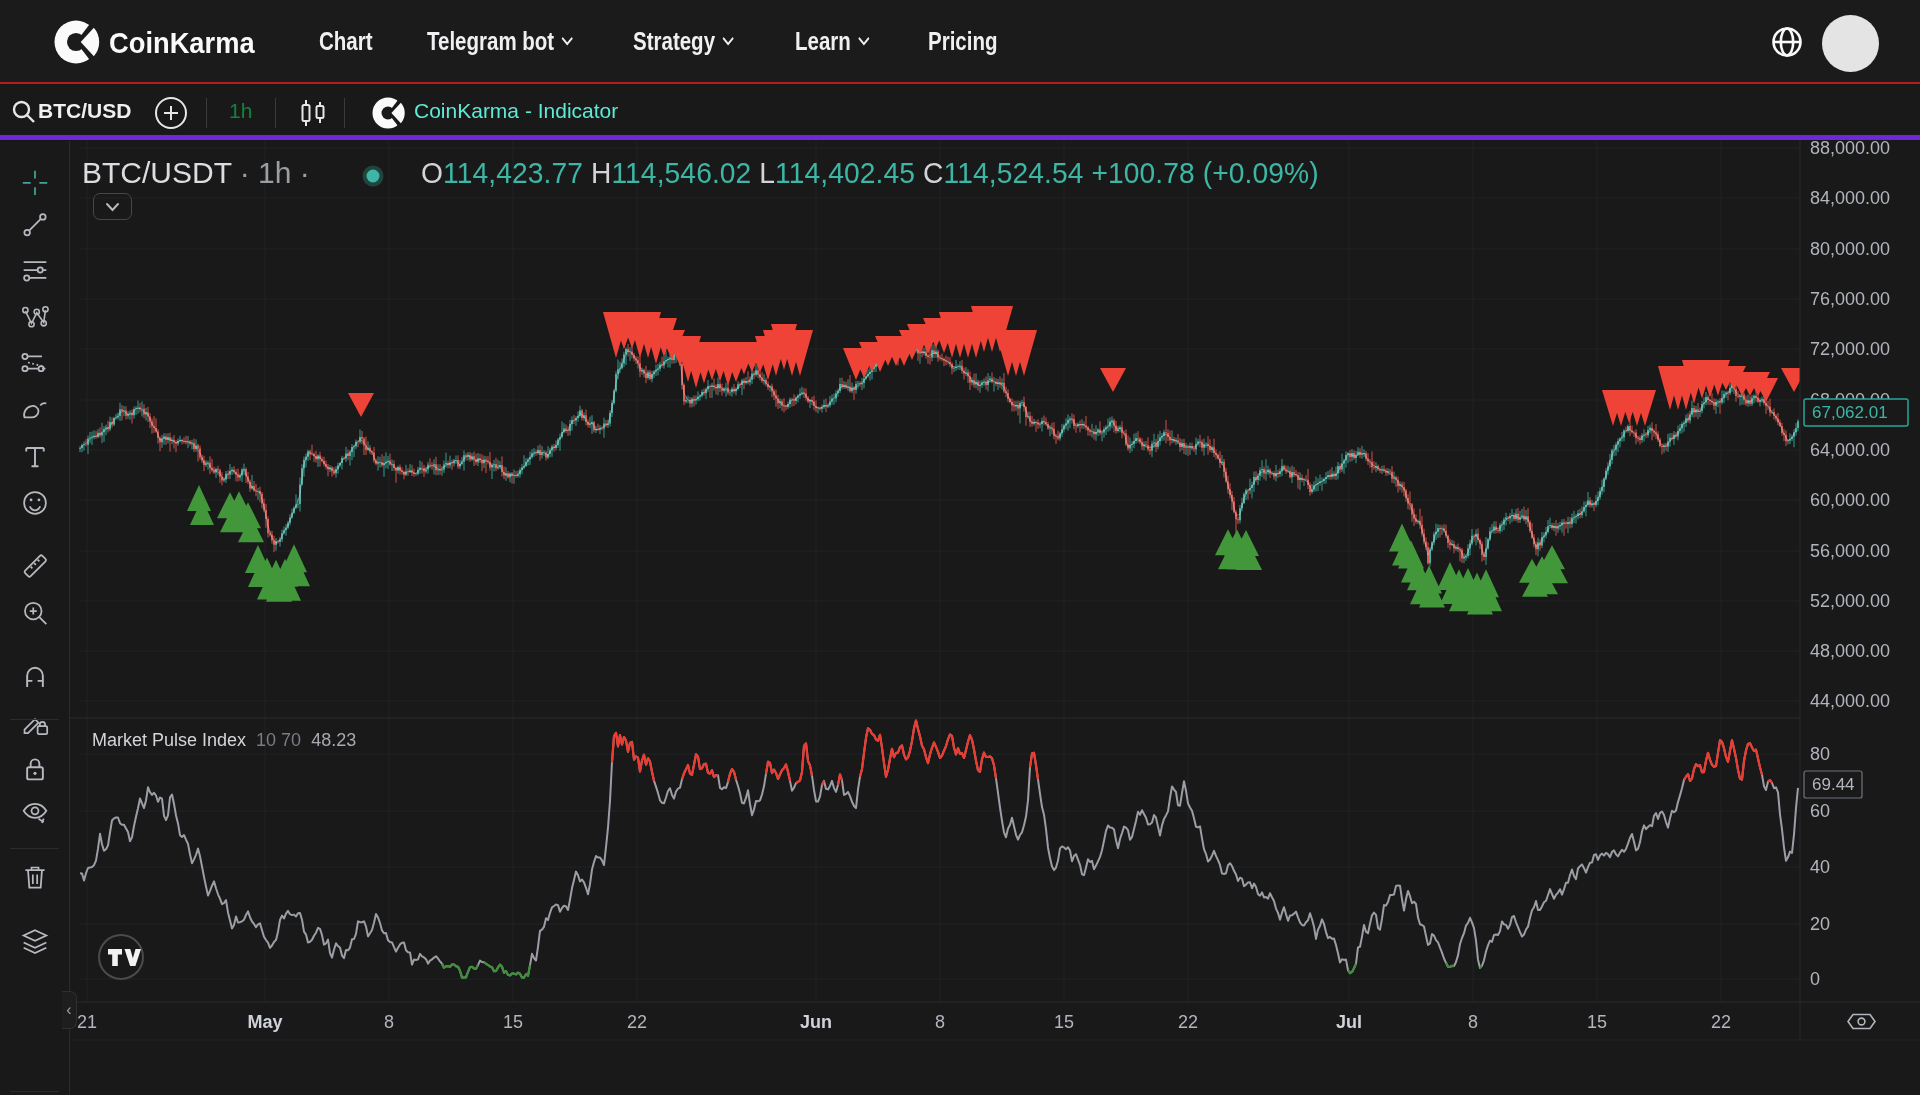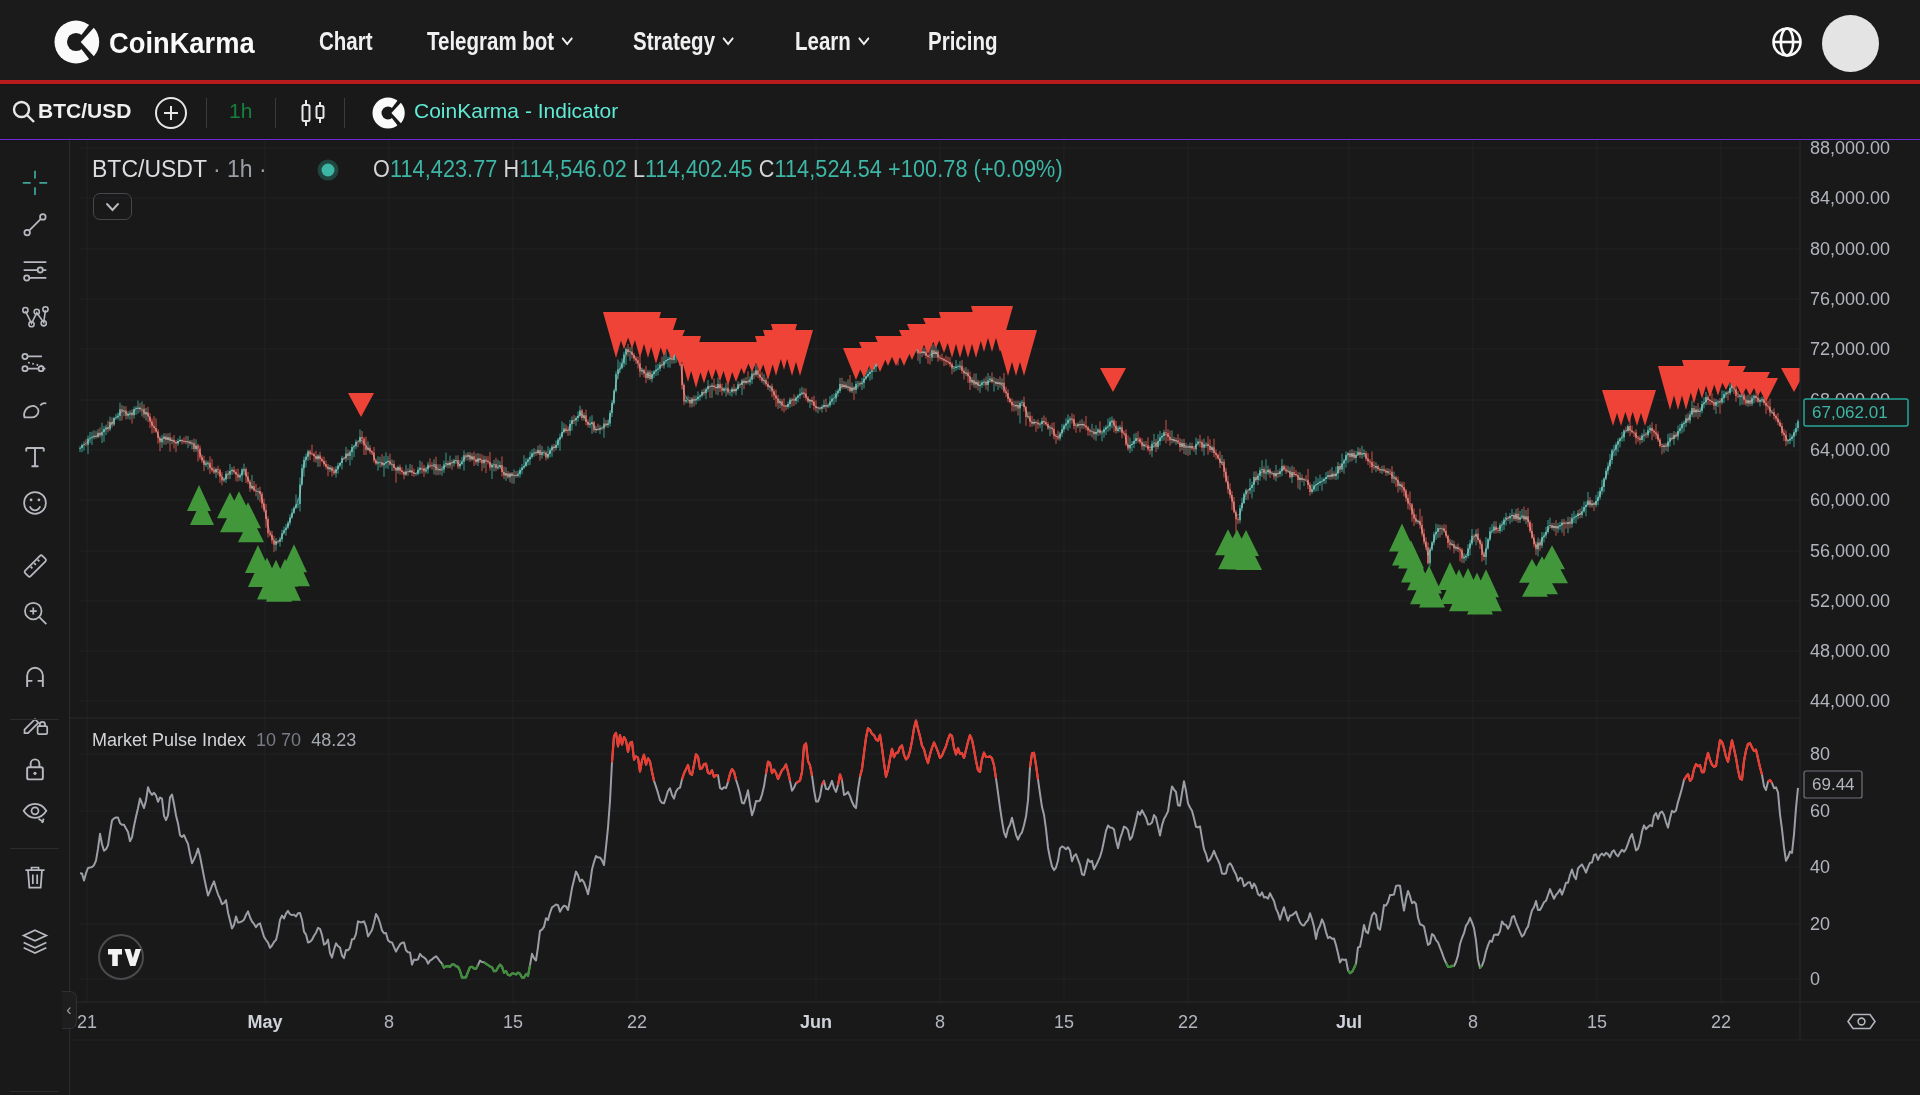--- a/index.html
+++ b/index.html
@@ -1,23 +1,23 @@
 <!DOCTYPE html>
 <html><head><meta charset="utf-8">
 <style>
 *{margin:0;padding:0;box-sizing:border-box}
 html,body{width:1920px;height:1095px;overflow:hidden;background:#161616;font-family:"Liberation Sans",sans-serif}
-#nav{position:absolute;left:0;top:0;width:1920px;height:84px;background:#1b1b1b;border-bottom:4px solid #b91c1c}
+#nav{position:absolute;left:0;top:0;width:1920px;height:84px;background:#1b1b1b;border-bottom:2px solid #b91c1c}
 #nav .brand{position:absolute;left:109px;top:26px;font-size:30px;font-weight:700;color:#fafafa;transform:scale(0.91,1);transform-origin:0 0}
 #nav .lnk{position:absolute;top:27px;font-size:25px;font-weight:700;color:#f0f0f2;display:flex;align-items:center;transform:scale(0.82,1);transform-origin:0 0}
-#tb{position:absolute;left:0;top:85px;width:1920px;height:55px;background:#191919;border-bottom:1px solid #6d28d9}
+#tb{position:absolute;left:0;top:85px;width:1920px;height:55px;background:#191919;border-bottom:5px solid #6d28d9}
 #tb .t{position:absolute;top:14px;color:#15803d;font-size:21px}
 .sep{position:absolute;top:13px;width:1px;height:30px;background:#3a3b3e}
 #ltools{position:absolute;left:0;top:141px;width:70px;height:954px;background:#191919;border-right:1px solid #2a2b2e}
-#legend1{position:absolute;left:92px;top:156px;font-size:23px;color:#dcdde0;white-space:nowrap}
+#legend1{position:absolute;left:82px;top:156px;font-size:30px;color:#dcdde0;white-space:nowrap}
 #legend1 .v{color:#3db6a5}
 #legend1 .ohlc{display:inline-block;transform:scale(0.94,1);transform-origin:0 0;letter-spacing:0.1px}
 #legend1 .k{color:#d3d4d8}
 #legend2{position:absolute;left:92px;top:730px;font-size:18px;color:#d4d5d9;white-space:nowrap}
 #drop{position:absolute;left:93px;top:193px;width:39px;height:27px;border:1px solid #46474b;border-radius:7px}
 #collapse{position:absolute;left:62px;top:991px;width:15px;height:38px;background:#1e1e1f;border:1px solid #2f3032;border-left:none;border-radius:0 7px 7px 0;color:#9b9ea5;font-size:16px;line-height:36px;text-align:center}
 </style></head>
 <body>
 <div id="nav">
   <svg width="160" height="60" viewBox="0 0 160 60" style="position:absolute;left:54px;top:13px">

